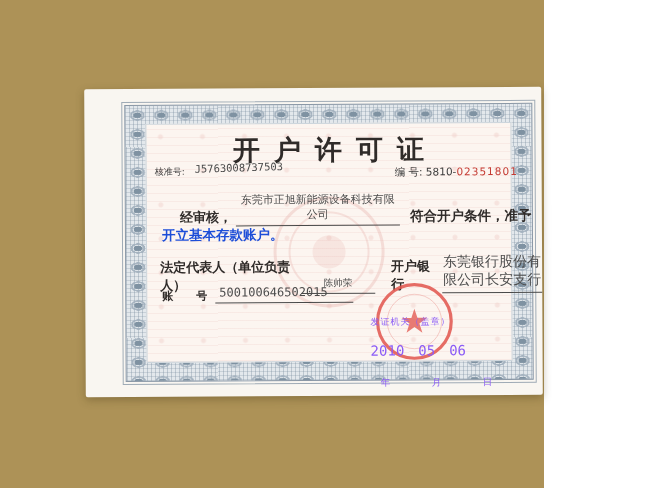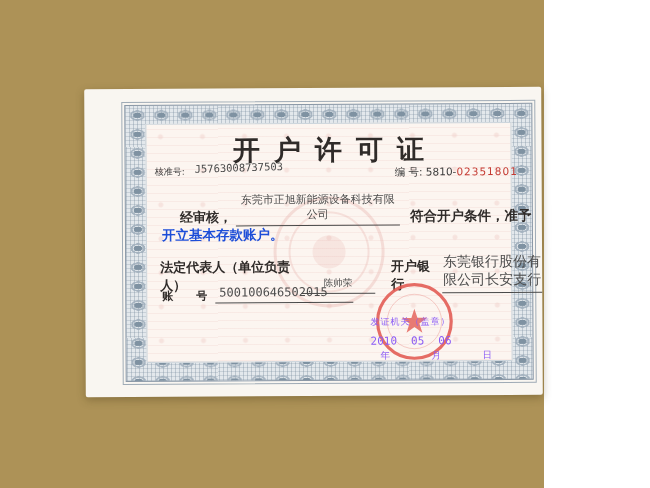--- a/index.html
+++ b/index.html
@@ -101,23 +101,23 @@
   .account-row { left:77px; top:197px; }
   .account-row .lbl { font-size:11px; font-weight:bold; letter-spacing:6px; }
   .account-row .blank {
     width:138px; font-size:12px; text-align:left; padding-left:4px; margin-left:2px;
     font-family:"DejaVu Sans Mono", monospace;
   }
 
   
   .stamp-block { position:absolute; left:285px; top:228px; width:170px; color:#8b5cf6; }
   .stamp-issuer { font-size:9px; letter-spacing:1px; }
-  .stamp-date { font-size:11px; margin-top:6px; font-family:"DejaVu Sans Mono", monospace; }
+  .stamp-date { font-size:14px; margin-top:14px; font-family:"DejaVu Sans Mono", monospace; }
   .stamp-date span { margin-right:14px; }
-  .stamp-units { font-size:9.5px; margin-top:2px; margin-left:10px; letter-spacing:16px; }
+  .stamp-units { font-size:9.5px; margin-top:18px; margin-left:10px; letter-spacing:16px; }
 
   .seal { position:absolute; left:289px; top:194px; width:80px; height:80px; opacity:.85; }
 </style>
 </head>
 <body>
 
 <div class="stage">
   <div class="paper">
 
     <div class="frame">

